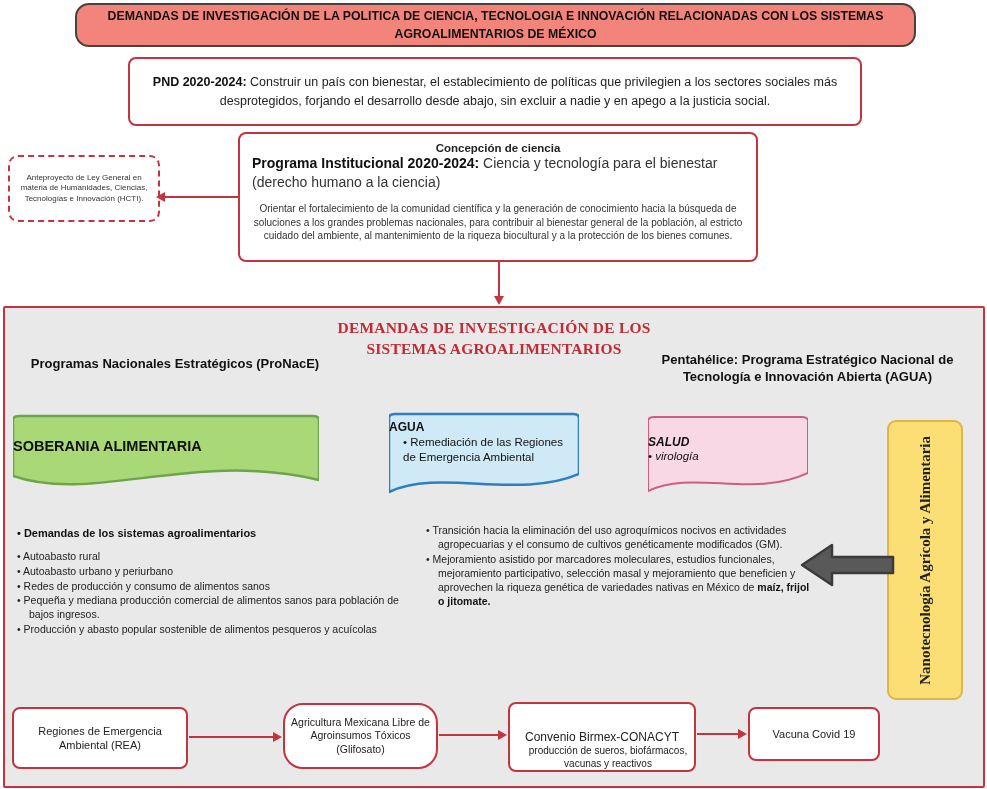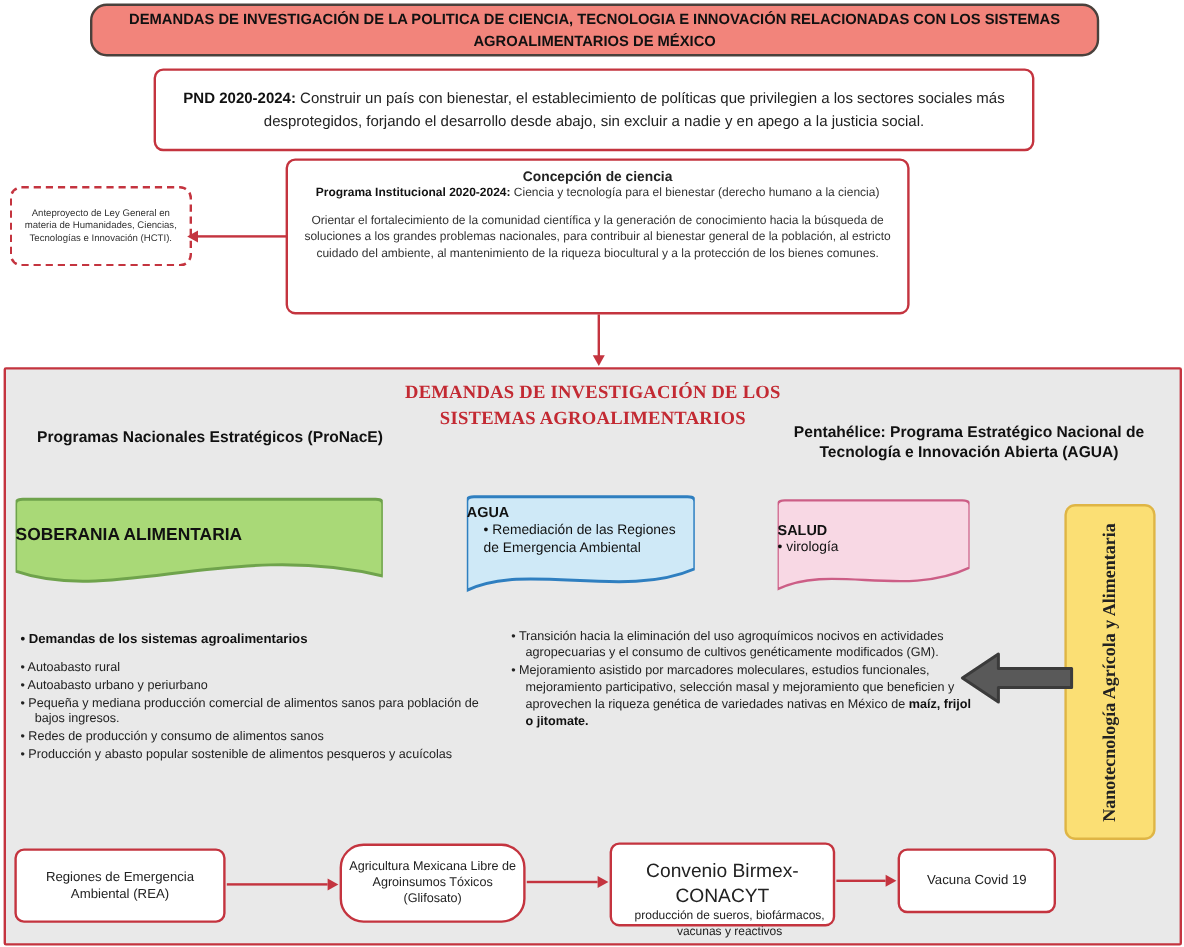--- a/index.html
+++ b/index.html
@@ -12,21 +12,21 @@
           display:flex;align-items:center;justify-content:center;}
   .banner-text{font-weight:bold;font-size:12.3px;line-height:1.5;text-align:center;color:#111;padding:0 10px;}
 
   .rbox{background:#fff;border:2px solid var(--red,#c4343f);border-radius:8px;}
   .pnd{left:128px;top:57px;width:730px;height:65px;display:flex;align-items:center;justify-content:center;}
   .pnd-text{font-size:12.5px;line-height:1.45;text-align:center;padding:0 16px;color:#222;}
   .bold{font-weight:bold;color:#111;}
 
   .concepcion{left:238px;top:132px;width:520px;height:130px;padding:8px 12px;box-sizing:border-box;}
   .conc-title{font-weight:bold;font-size:11.5px;text-align:center;color:#222;}
-  .conc-program{font-size:10px;line-height:1.35;text-align:center;color:#333;}
+  .conc-program{font-size:14px;line-height:1.35;text-align:left;color:#333;}
   .conc-body{font-size:10px;line-height:1.38;text-align:center;color:#333;margin-top:10px;}
 
   .dashedbox{left:8px;top:155px;width:148px;height:63px;background:#fff;
              border:2px dashed var(--red,#c4343f);border-radius:10px;
              display:flex;align-items:center;justify-content:center;}
   .dashed-text{font-size:8px;line-height:1.3;text-align:center;color:#333;padding:0 6px;}
 
   .line{background:var(--red,#c4343f);}
   .head-left{width:0;height:0;border-top:5px solid transparent;border-bottom:5px solid transparent;
              border-right:9px solid var(--red,#c4343f);}
@@ -104,38 +104,38 @@
     </div>
 
     <div class="abs" style="left:384px;top:104px;width:190px;height:86px;">
       <svg width="190" height="86" viewBox="0 0 190 86">
         <path d="M0,80 C50,56 130,88 190,62 L190,6 Q190,2 184,2 L6,2 Q0,2 0,6 Z" style="fill:var(--blue_fill,#cfe9f7);stroke:var(--blue_border,#2f7fc0);stroke-width:2.5;"></path>
       </svg>
       <div class="wave-label" style="top:8px;font-weight:bold;font-size:12px;">AGUA</div>
       <div class="wave-label" style="top:23px;font-size:11.5px;line-height:1.3;padding:0 14px;box-sizing:border-box;">• Remediación de las Regiones de Emergencia Ambiental</div>
     </div>
 
-    <div class="abs" style="left:643px;top:107px;width:160px;height:82px;">
+    <div class="abs" style="left:643px;top:107px;width:160px;height:82px;font-style:italic;">
       <svg width="160" height="82" viewBox="0 0 160 82">
         <path d="M0,76 C45,54 105,84 160,58 L160,6 Q160,2 154,2 L6,2 Q0,2 0,6 Z" style="fill:var(--pink_fill,#f8d8e4);stroke:var(--pink_border,#cc5e86);stroke-width:2;"></path>
       </svg>
       <div class="wave-label" style="top:20px;font-weight:bold;font-size:12px;">SALUD</div>
       <div class="wave-label" style="top:35px;font-size:11.5px;">• virología</div>
     </div>
 
     <div class="abs nano-box">
       <div class="nano-text">Nanotecnología Agrícola y Alimentaria</div>
     </div>
 
     <div class="abs list" style="left:12px;top:218px;width:402px;">
       <div class="list-header">• Demandas de los sistemas agroalimentarios</div>
       <div class="list-item">• Autoabasto rural</div>
       <div class="list-item">• Autoabasto urbano y periurbano</div>
+      <div class="list-item">• Redes de producción y consumo de alimentos sanos</div>
       <div class="list-item">• Pequeña y mediana producción comercial de alimentos sanos para población de bajos ingresos.</div>
-      <div class="list-item">• Redes de producción y consumo de alimentos sanos</div>
       <div class="list-item">• Producción y abasto popular sostenible de alimentos pesqueros y acuícolas</div>
     </div>
 
     <div class="abs list" style="left:421px;top:216px;width:392px;">
       <div class="list-item">• Transición hacia la eliminación del uso agroquímicos nocivos en actividades agropecuarias y el consumo de cultivos genéticamente modificados (GM).</div>
       <div class="list-item"><span>• Mejoramiento asistido por marcadores moleculares, estudios funcionales, mejoramiento participativo, selección masal y mejoramiento que beneficien y aprovechen la riqueza genética de variedades nativas en México de </span><span class="bold">maíz, frijol o jitomate.</span></div>
     </div>
 
     <div class="abs" style="left:795px;top:234px;width:95px;height:47px;">
       <svg width="95" height="47" viewBox="0 0 95 47">
@@ -143,21 +143,21 @@
       </svg>
     </div>
 
     <div class="abs fbox" style="left:7px;top:399px;width:176px;height:62px;">
       <div class="fbox-text">Regiones de Emergencia Ambiental (REA)</div>
     </div>
     <div class="abs fbox" style="left:278px;top:395px;width:155px;height:66px;border-radius:20px;">
       <div class="fbox-text" style="font-size:10.5px;">Agricultura Mexicana Libre de Agroinsumos Tóxicos (Glifosato)</div>
     </div>
     <div class="abs fbox" style="left:503px;top:394px;width:188px;height:70px;">
-      <div class="fbox-text" style="font-size:16px;margin-top:26px;">Convenio Birmex-CONACYT</div>
+      <div class="fbox-text" style="font-size:12px;margin-top:26px;">Convenio Birmex-CONACYT</div>
       <div class="fbox-sub">producción de sueros, biofármacos, vacunas y reactivos</div>
     </div>
     <div class="abs fbox" style="left:743px;top:399px;width:132px;height:54px;">
       <div class="fbox-text">Vacuna Covid 19</div>
     </div>
 
     <div class="abs line" style="left:184px;top:428px;width:84px;height:2px;"></div>
     <div class="abs head-right" style="left:268px;top:424px;"></div>
     <div class="abs line" style="left:434px;top:426px;width:59px;height:2px;"></div>
     <div class="abs head-right" style="left:493px;top:422px;"></div>

